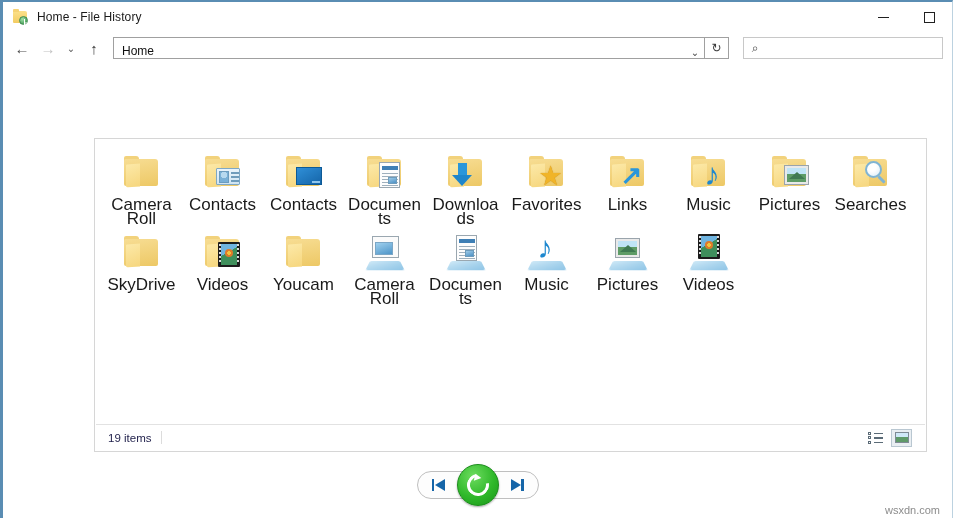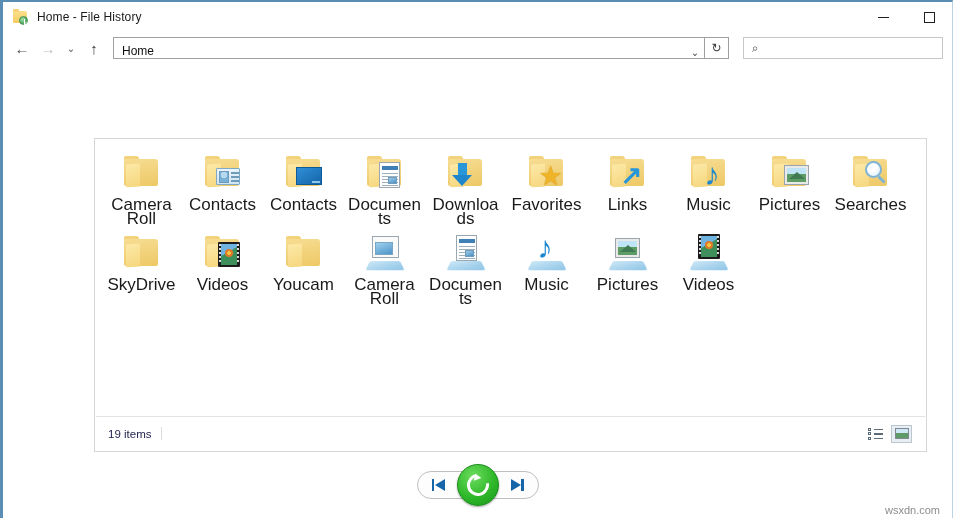--- a/index.html
+++ b/index.html
@@ -329,21 +329,21 @@
   }
   .lib .ov-camroll .scr {
     position:absolute; left:2px; bottom:2px; width:18px; height:13px;
     background: linear-gradient(160deg,#9fd0ee,#4e95c8);
     border:1px solid #7aa6c6;
   }
 
   
   .statusbar {
     position:absolute; left:1px; right:1px; bottom:1px;
-    height:34px;
+    height:26px;
     border-top:1px solid #e2e2e2;
     display:flex; align-items:center;
     background:#ffffff;
   }
   .status-text { font-size:11.5px; color:#1f1f4a; padding-left:12px; }
   .status-sep { width:1px; height:13px; background:#dcdcdc; margin-left:10px; }
   .viewbtns { margin-left:auto; display:flex; align-items:center; gap:7px; padding-right:14px; }
   .vb { width:19px; height:16px; display:flex; align-items:center; justify-content:center; }
   .vb.sel { background:#e9eef2; outline:1px solid #b9c7d1; }
   .det { position:relative; width:15px; height:12px; }

